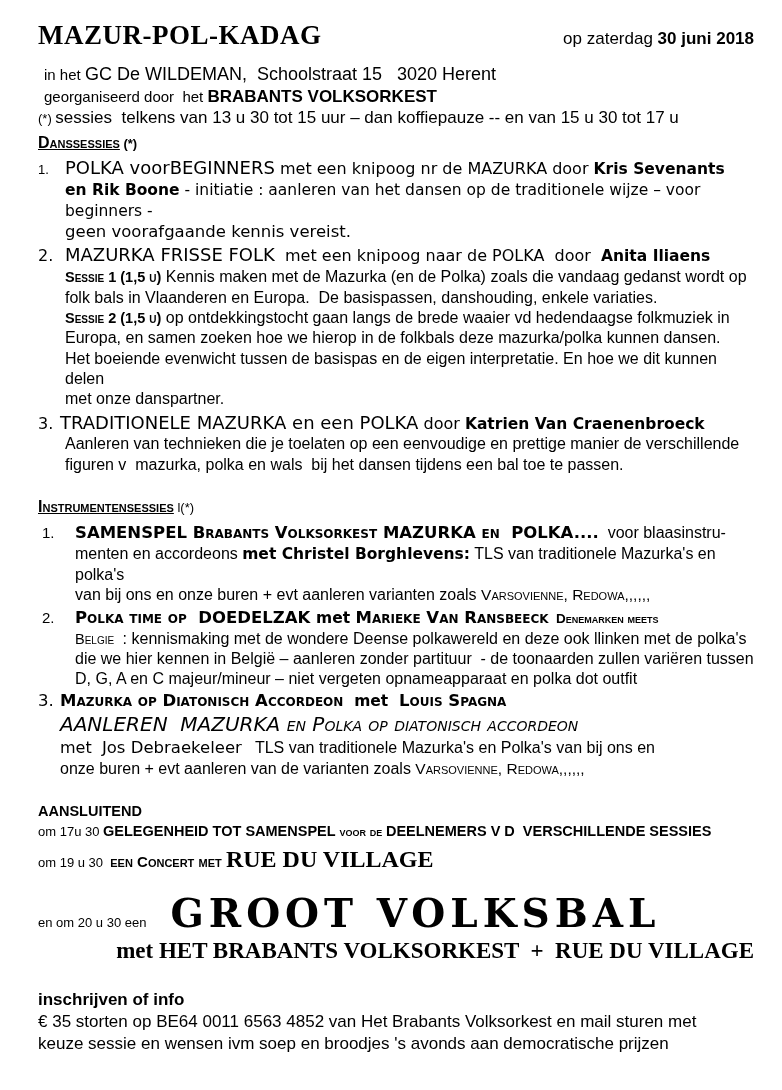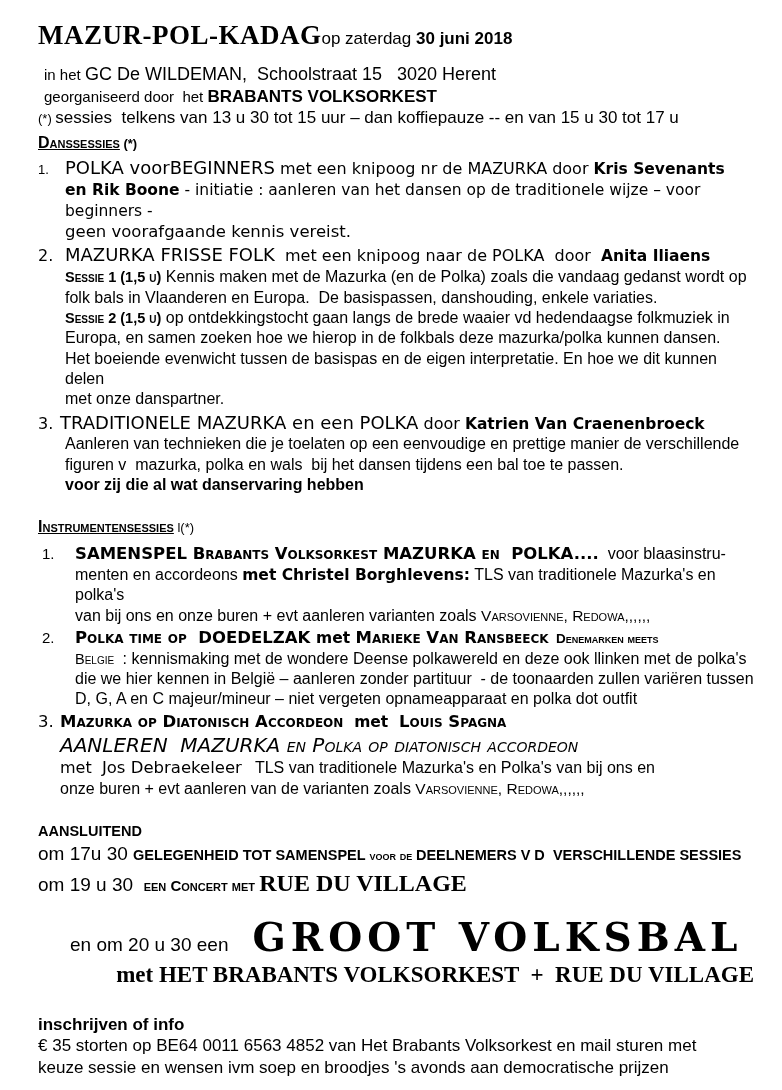--- a/index.html
+++ b/index.html
@@ -3,28 +3,28 @@
 <meta charset="utf-8">
 <style>
   html,body{margin:0;padding:0;background:#ffffff;}
   .page{
     width:782px;height:1090px;box-sizing:border-box;
     background:#ffffff;color:#000;
     padding:20px 28px 0 38px;overflow:hidden;
     font-family:"Liberation Sans",sans-serif;font-size:16px;
   }
   .line{white-space:pre-wrap;line-height:1.27;}
-  .hdr{display:flex;justify-content:flex-start;align-items:baseline;white-space:pre-wrap;}
-  .balrow{display:flex;align-items:baseline;white-space:pre-wrap;margin-left:32px;}
+  .hdr{display:flex;justify-content:space-between;align-items:baseline;white-space:pre-wrap;}
+  .balrow{display:flex;align-items:baseline;white-space:pre-wrap;}
   .center{text-align:right;}
   
   .title{font-family:"Liberation Serif",serif;font-weight:bold;font-size:27px;letter-spacing:.5px;}
   .b{font-weight:bold;}
   .s13{font-size:13px;}.s15{font-size:15px;}
-  .s17{font-size:17px;}.s18{font-size:18px;}.s19{font-size:19px;}
+  .s17{font-size:17px;}.s18{font-size:18px;}.s19{font-size:13px;}
   .sb14{font-weight:bold;font-size:14.5px;}
   .sb15{font-weight:bold;font-size:14.5px;}
   .sb17{font-weight:bold;font-size:17px;}
   .sc14{font-variant:small-caps;font-size:14.5px;}
   .sc15{font-variant:small-caps;font-size:15.5px;}
   .scb13{font-variant:small-caps;font-weight:bold;font-size:13.5px;}
   .scb14{font-variant:small-caps;font-weight:bold;font-size:14.5px;}
   .scb15{font-variant:small-caps;font-weight:bold;font-size:16px;}
   .scb16{font-variant:small-caps;font-weight:bold;font-size:15px;}
   .c{font-family:"DejaVu Sans",sans-serif;font-size:15.5px;}
@@ -69,21 +69,20 @@
   <div class="line pl27"><span class="scb14">Sessie 1 (1,5 u)</span><span> Kennis maken met de Mazurka (en de Polka) zoals die vandaag gedanst wordt op</span></div>
   <div class="line pl27"><span>folk bals in Vlaanderen en Europa.  De basispassen, danshouding, enkele variaties.</span></div>
   <div class="line pl27"><span class="scb14">Sessie 2 (1,5 u)</span><span> op ontdekkingstocht gaan langs de brede waaier vd hedendaagse folkmuziek in</span></div>
   <div class="line pl27"><span>Europa, en samen zoeken hoe we hierop in de folkbals deze mazurka/polka kunnen dansen.</span></div>
   <div class="line pl27"><span>Het boeiende evenwicht tussen de basispas en de eigen interpretatie. En hoe we dit kunnen delen</span></div>
   <div class="line pl27"><span>met onze danspartner.</span></div>
 
   <div class="line mt2"><span class="n22 c16">3.</span><span class="cl">TRADITIONELE MAZURKA en een POLKA</span><span class="cmid"> door </span><span class="cb">Katrien Van Craenenbroeck</span></div>
   <div class="line pl27"><span>Aanleren van technieken die je toelaten op een eenvoudige en prettige manier de verschillende</span></div>
   <div class="line pl27"><span>figuren v  mazurka, polka en wals  bij het dansen tijdens een bal toe te passen.</span></div>
-  <div class="line pl27"><span class="b">voor zij die al wat danservaring hebben</span></div>
 
   <div class="line mt22"><span class="scb15 u">Instrumentensessies</span><span class="s13"> l(*)</span></div>
 
   <div class="line pl4 mt6"><span class="n33 s15">1.</span><span class="cscb">SAMENSPEL Brabants Volksorkest MAZURKA en  POLKA....</span><span>  voor blaasinstru-</span></div>
   <div class="line pl37"><span>menten en accordeons </span><span class="cb">met Christel Borghlevens:</span><span> TLS van traditionele Mazurka's en polka's</span></div>
   <div class="line pl37"><span>van bij ons en onze buren + evt aanleren varianten zoals </span><span class="sc15">Varsovienne, Redowa,,,,,,</span></div>
 
   <div class="line pl4 mt2"><span class="n33 s15">2.</span><span class="cscb">Polka time op  DOEDELZAK </span><span class="cb">met </span><span class="cscb">Marieke Van Ransbeeck</span><span class="scb13">  Denemarken meets</span></div>
   <div class="line pl37"><span class="sc14">Belgie </span><span> : kennismaking met de wondere Deense polkawereld en deze ook llinken met de polka's</span></div>
   <div class="line pl37"><span>die we hier kennen in België – aanleren zonder partituur  - de toonaarden zullen variëren tussen</span></div>

